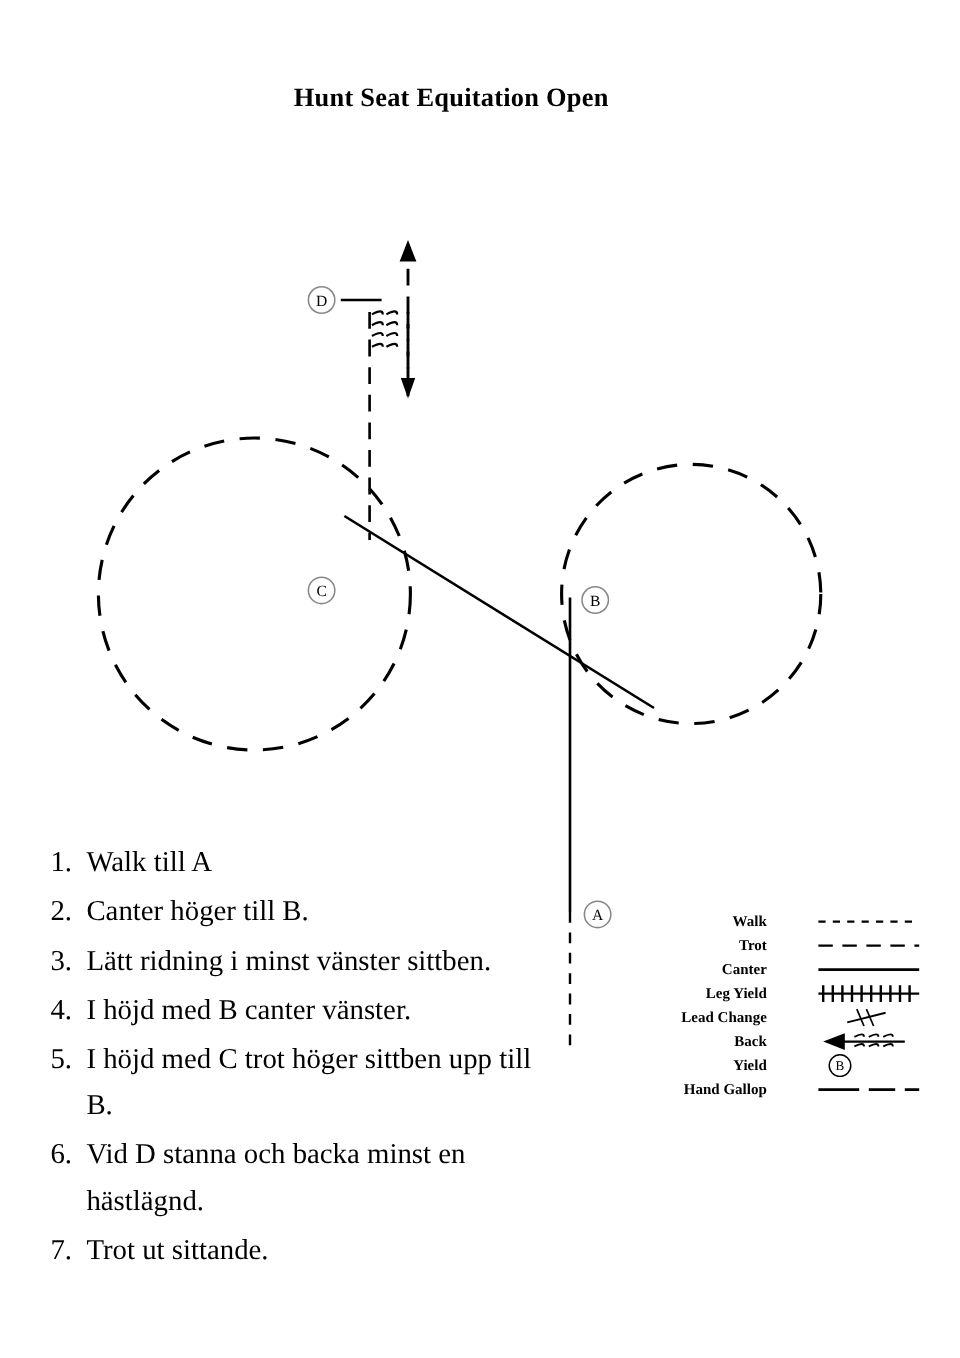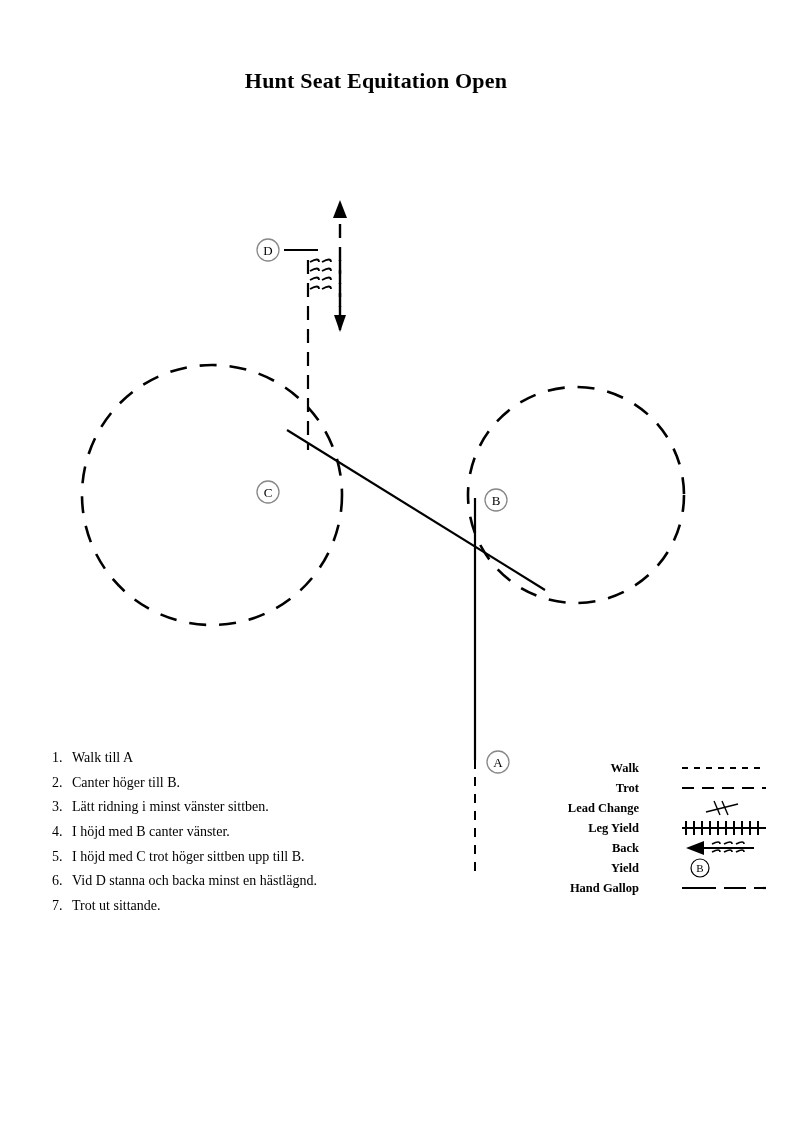--- a/index.html
+++ b/index.html
@@ -38,24 +38,23 @@
     left: 0;
     top: 150px;
     width: 800px;
     height: 760px;
   }
   #instructions {
     position: absolute;
     left: 40px;
     top: 700px;
     width: 420px;
-    font-size: 14px;
+    font-size: 24px;
     line-height: 1.62;
     font-family: "Liberation Serif", serif;
-    margin-top: 47px;
   }
   #instructions ol {
     margin: 0;
     padding-left: 26px;
     list-style-position: outside;
   }
   #instructions li {
     margin-bottom: 2px;
     padding-left: 6px;
   }
@@ -181,29 +180,26 @@
     <div class="legend-row">
       <div class="legend-label">Trot</div>
       <div class="legend-art">
         <svg width="92" height="20">
             <line x1="4" y1="10" x2="88" y2="10" stroke="#000000" stroke-width="2" stroke-dasharray="12 8"></line>
           </svg>
       </div>
     </div>
 
 
-
-    <div class="legend-row">
-      <div class="legend-label">Lead Change</div>
-      <div class="legend-art">
-        <svg width="92" height="20">
-          <line x1="28" y1="14" x2="60" y2="6" stroke="#000000" stroke-width="1.6"></line>
-          <line x1="36" y1="3" x2="42" y2="17" stroke="#000000" stroke-width="1.4"></line>
-          <line x1="44" y1="3" x2="50" y2="17" stroke="#000000" stroke-width="1.4"></line>
-        </svg>
+    <div class="legend-row">
+      <div class="legend-label">Canter</div>
+      <div class="legend-art">
+        <svg width="92" height="20">
+            <line x1="4" y1="10" x2="88" y2="10" stroke="#000000" stroke-width="2.2"></line>
+          </svg>
       </div>
     </div>
 
     <div class="legend-row">
       <div class="legend-label">Leg Yield</div>
       <div class="legend-art">
         <svg width="92" height="20">
           <line x1="4" y1="10" x2="88" y2="10" stroke="#000000" stroke-width="2"></line>
           <g stroke="#000000" stroke-width="2">
             <line x1="8" y1="3" x2="8" y2="17"></line>
@@ -215,20 +211,31 @@
             <line x1="56" y1="3" x2="56" y2="17"></line>
               <line x1="64" y1="3" x2="64" y2="17"></line>
             <line x1="72" y1="3" x2="72" y2="17"></line>
               <line x1="80" y1="3" x2="80" y2="17"></line>
           </g>
         </svg>
       </div>
     </div>
 
     <div class="legend-row">
+      <div class="legend-label">Lead Change</div>
+      <div class="legend-art">
+        <svg width="92" height="20">
+          <line x1="28" y1="14" x2="60" y2="6" stroke="#000000" stroke-width="1.6"></line>
+          <line x1="36" y1="3" x2="42" y2="17" stroke="#000000" stroke-width="1.4"></line>
+          <line x1="44" y1="3" x2="50" y2="17" stroke="#000000" stroke-width="1.4"></line>
+        </svg>
+      </div>
+    </div>
+
+    <div class="legend-row">
       <div class="legend-label">Back</div>
       <div class="legend-art">
         <svg width="92" height="20">
           <line x1="24" y1="10" x2="76" y2="10" stroke="#000000" stroke-width="2"></line>
           <polygon points="8,10 26,3 26,17" fill="#000000"></polygon>
           <g fill="none" stroke="#000000" stroke-width="1.6">
             <path d="M34 6 q8 -4 8 0"></path>
               <path d="M46 6 q8 -4 8 0"></path>
               <path d="M58 6 q8 -4 8 0"></path>
             <path d="M34 14 q8 -4 8 0"></path>

